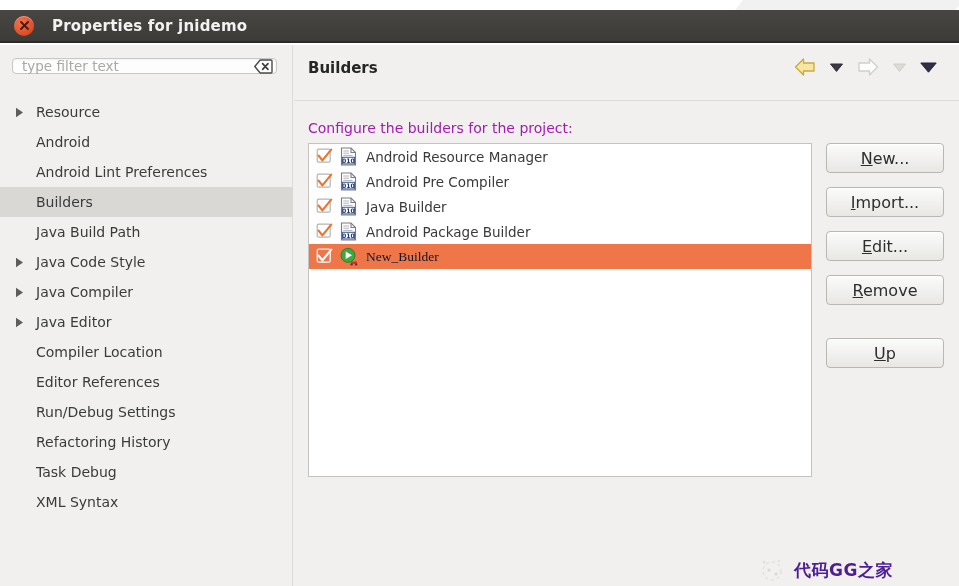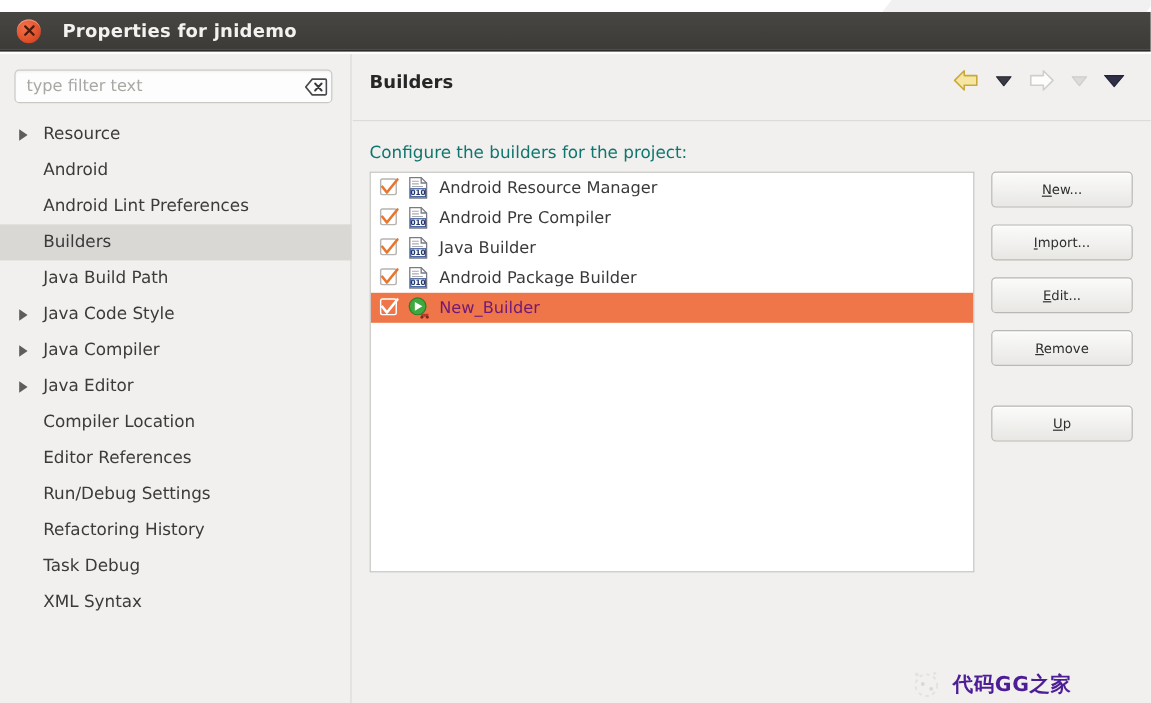--- a/index.html
+++ b/index.html
@@ -51,21 +51,21 @@
     background: #f1f0ee;
   }
 
   
   #left-pane {
     position: absolute; left: 0; top: 0; width: 293px; height: 541px;
     background: #f1f0ee;
     border-right: 1px solid #dcdbd8;
   }
   #filter-box {
-    position: absolute; left: 12px; top: 13px; width: 265px; height: 28px;
+    position: absolute; left: 12px; top: 13px; width: 265px; height: 16px;
     background: #fdfdfd;
     border: 1px solid #c9c8c4;
     border-radius: 4px;
     display: flex; align-items: center;
     box-shadow: inset 0 1px 2px rgba(0,0,0,.05);
   }
   #filter-input {
     flex: 1 1 auto; border: none; outline: none; background: transparent;
     font-family: inherit; font-size: 13.5px; color: #333;
     padding: 0 6px 0 9px;
@@ -106,51 +106,51 @@
     position: absolute; right: 22px; top: 12px;
     display: flex; align-items: center; gap: 14px;
   }
   .nav-item { display: flex; align-items: center; justify-content: center; cursor: pointer; }
   #hdr-sep {
     position: absolute; left: 0; top: 55px; width: 665px; height: 1px;
     background: #dcdbd8;
   }
   #configure-label {
     position: absolute; left: 14px; top: 75px;
-    font-size: 14px; color: #0f766e; text-align: right;
+    font-size: 14px; color: #a21caf; text-align: right;
   }
 
   
   #list-box {
     position: absolute; left: 14px; top: 98px; width: 504px; height: 334px;
     background: #ffffff;
     border: 1px solid #c4c3bf;
     overflow: hidden;
   }
   .builder-row {
     height: 25px; display: flex; align-items: center; cursor: pointer;
     padding-left: 7px;
   }
   .builder-row.selected { background: #ef7648; }
   .chk { width: 17px; height: 17px; flex: 0 0 auto; position: relative; }
   .bicon { width: 20px; height: 20px; flex: 0 0 auto; margin-left: 6px; position: relative; }
   .brow-label {
     font-size: 13.5px; color: #3a3a3a; margin-left: 7px; white-space: nowrap;
   }
-  .builder-row.selected .brow-label { color: #701a75; }
+  .builder-row.selected .brow-label { color: #0f172a; font-family: Liberation Serif, serif; }
 
   
   #side-buttons {
     position: absolute; left: 532px; top: 98px; width: 118px;
   }
   .sbtn {
     width: 118px; height: 30px;
     background: linear-gradient(180deg, #fbfbfa 0%, #e8e7e4 100%);
     border: 1px solid #b9b8b4; border-radius: 4px;
-    font-family: inherit; font-size: 11px; color: #2e2e2e;
+    font-family: inherit; font-size: 16px; color: #2e2e2e;
     display: flex; align-items: center; justify-content: center;
     cursor: pointer; margin-bottom: 14px;
     box-shadow: 0 1px 0 rgba(255,255,255,.7) inset;
   }
   .sbtn.disabled { color: #b0afab; cursor: default; }
   .sbtn .mn { text-decoration: underline; }
   .sbtn.gap-above { margin-top: 33px; }
 
   
   #wm-brand {

